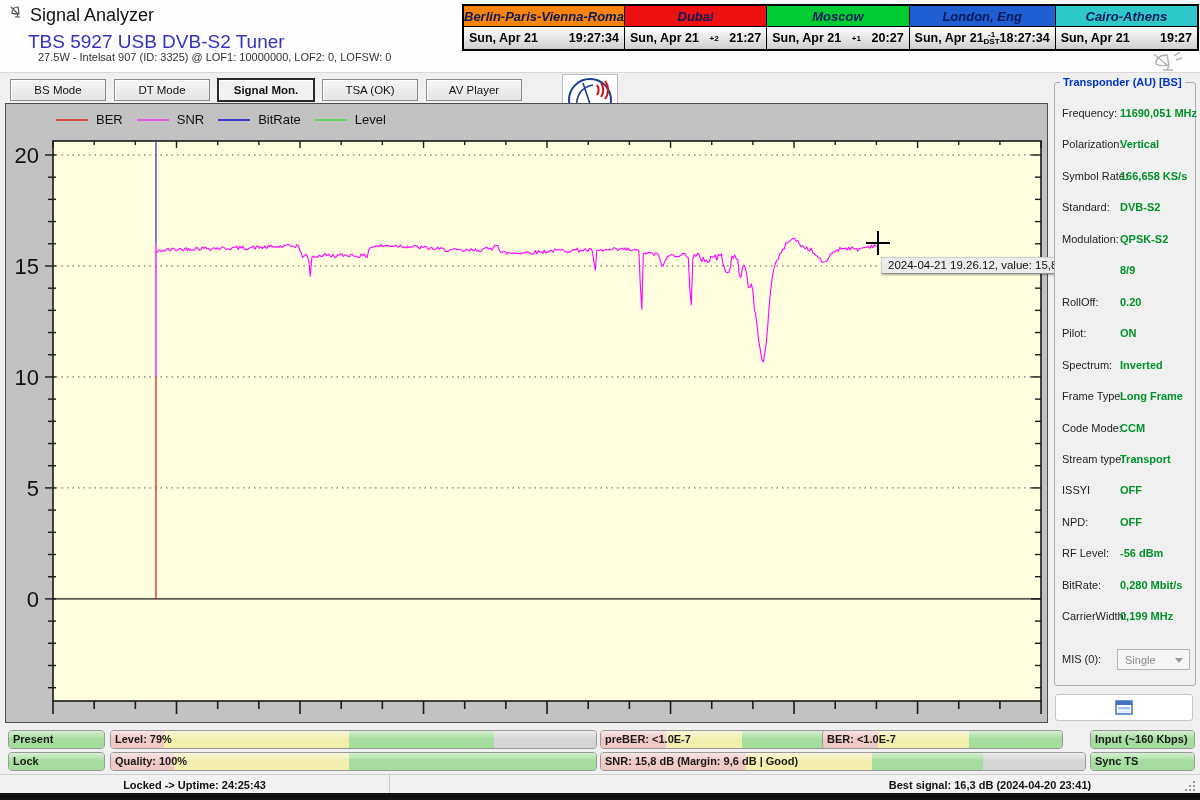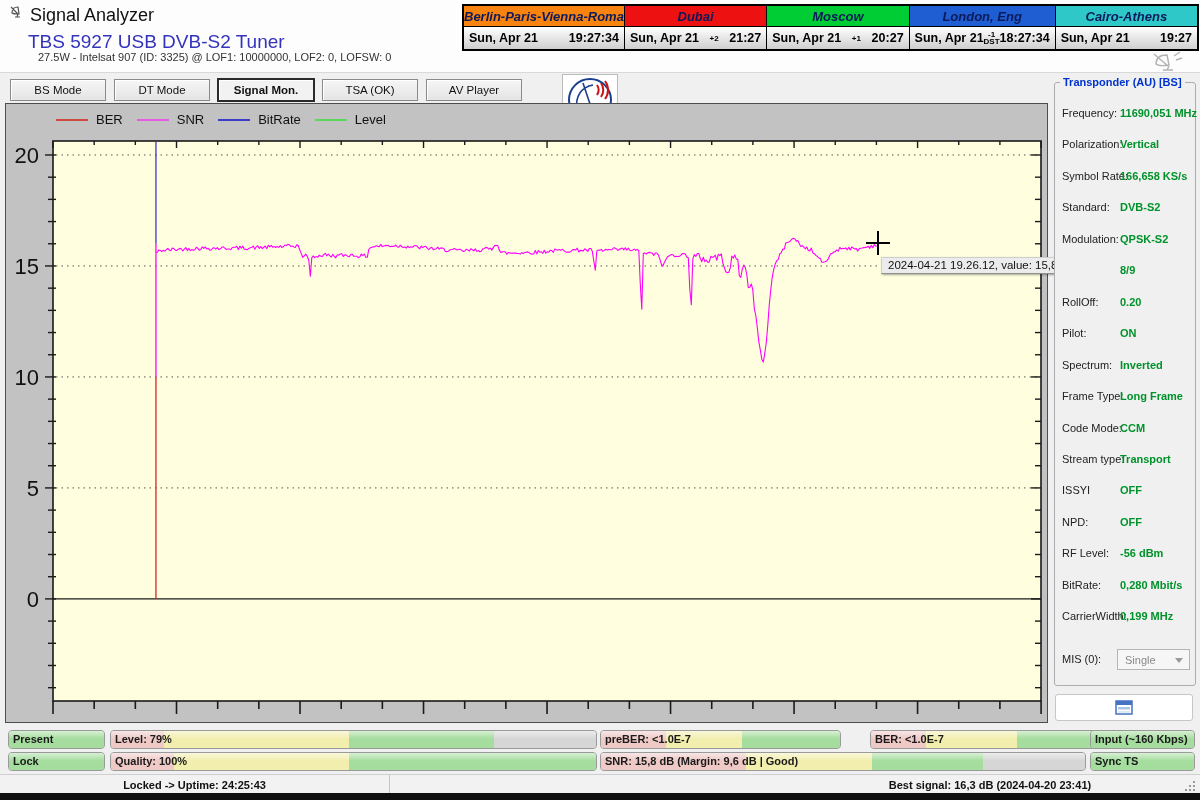--- a/index.html
+++ b/index.html
@@ -54,21 +54,21 @@
   #mis-select .chev{position:absolute;right:6px;top:8px;width:0;height:0;border-left:4px solid transparent;border-right:4px solid transparent;border-top:5px solid #9a9a9a;}
   #panel-btn{position:absolute;left:1055px;top:694px;width:138px;height:27px;background:#fff;border:1px solid #c6c6c6;border-radius:3px;display:flex;align-items:center;justify-content:center;}
   
   #bars{position:absolute;left:0;top:726px;width:1200px;height:48px;background:#f0f0f0;}
   .sbar{position:absolute;height:19px;border:1px solid #9a9a9a;border-radius:4px;overflow:hidden;background:#d6d6d6;}
   .sbar .seg{position:absolute;top:0;bottom:0;}
   .sbar .shine{position:absolute;left:0;right:0;top:0;height:8px;background:linear-gradient(rgba(255,255,255,.55),rgba(255,255,255,0));}
   .sbar .bl{position:absolute;left:4px;top:2px;font-size:11px;font-weight:bold;color:#1a1a1a;white-space:nowrap;}
   .row1{top:4px;} .row2{top:26px;}
   .col-a{left:8px;width:97px;} .col-b{left:110px;width:487px;}
-  .col-c{left:600px;width:241px;} .col-d{845px;left:870px;width:241px;}
+  .col-c{left:600px;width:241px;} .col-d{845px;left:822px;width:241px;}
   .col-cd{left:600px;width:486px;} .col-e{left:1090px;width:105px;}
   
   #statusbar{position:absolute;left:0;top:774px;width:1200px;height:19px;background:#f2f2f2;border-top:1px solid #cfcfcf;font-size:11px;font-weight:bold;color:#111;}
   .sb-sec{position:absolute;top:0;height:19px;display:flex;align-items:center;justify-content:center;border-right:1px solid #c4c4c4;}
   #sb1{left:0;width:390px;} #sb2{left:390px;width:400px;} #sb3{left:790px;width:400px;border-right:none;}
   #grip{position:absolute;right:3px;top:781px;width:12px;height:12px;}
   #grip i{position:absolute;width:2px;height:2px;background:#9a9a9a;}
   #blackstrip{position:absolute;left:0;top:793px;width:1200px;height:7px;background:#101010;}
 </style>
 </head>

